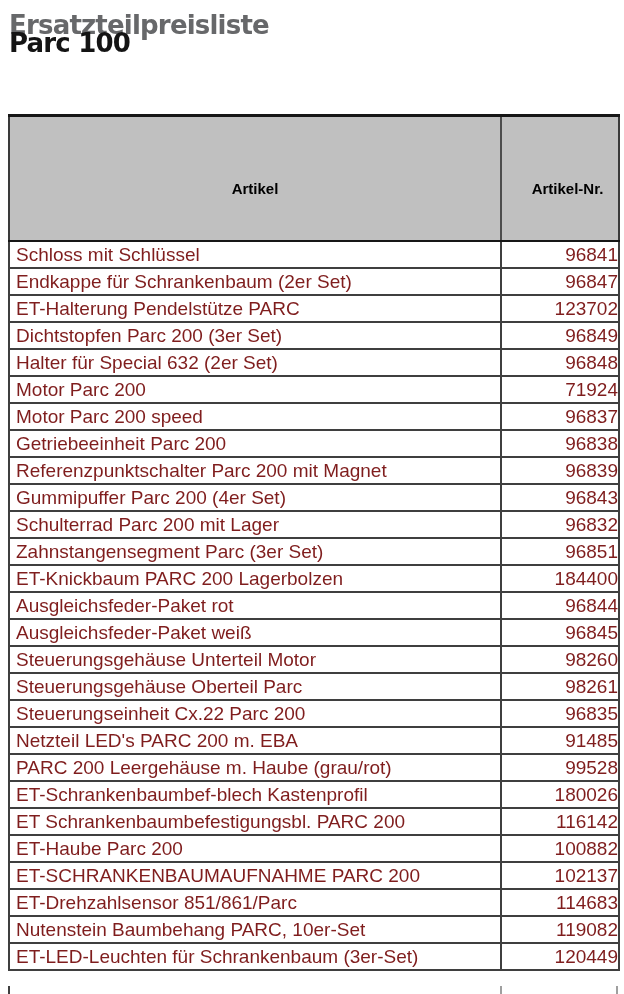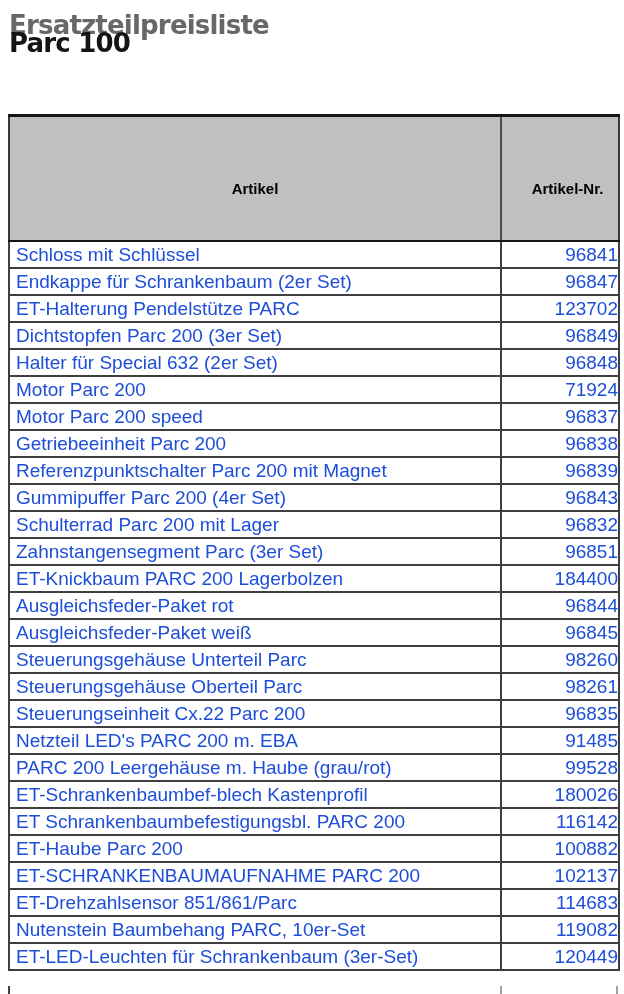--- a/index.html
+++ b/index.html
@@ -61,21 +61,21 @@
     text-align: center;
     vertical-align: middle;
     padding: 20px 0 0 0;
   }
   .price-table th:first-child { border-left-color: #3a3a3a; }
   .price-table th:last-child { border-right-color: #3a3a3a; padding-left: 15px; }
   .price-table td {
     height: 25px;
     border: 2px solid #3f3f3f;
     font-size: 19px;
-    color: #1d4ed8;
+    color: #7f1d1d;
     vertical-align: middle;
     padding: 0;
     line-height: 22px;
     white-space: nowrap;
     overflow: hidden;
   }
   .price-table td.c-art {
     text-align: left;
     padding-left: 6px;
   }
@@ -166,21 +166,21 @@
       </tr>
       <tr>
         <td class="c-art">Ausgleichsfeder-Paket rot</td>
         <td class="c-nr">96844</td>
       </tr>
       <tr>
         <td class="c-art">Ausgleichsfeder-Paket weiß</td>
         <td class="c-nr">96845</td>
       </tr>
       <tr>
-        <td class="c-art">Steuerungsgehäuse Unterteil Parc</td>
+        <td class="c-art">Steuerungsgehäuse Unterteil Motor</td>
         <td class="c-nr">98260</td>
       </tr>
       <tr>
         <td class="c-art">Steuerungsgehäuse Oberteil Parc</td>
         <td class="c-nr">98261</td>
       </tr>
       <tr>
         <td class="c-art">Steuerungseinheit Cx.22 Parc 200</td>
         <td class="c-nr">96835</td>
       </tr>

